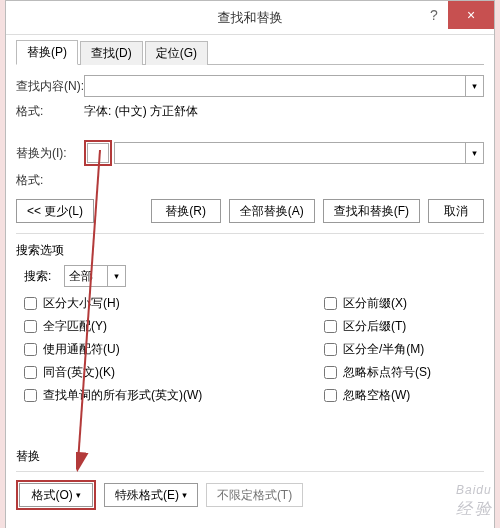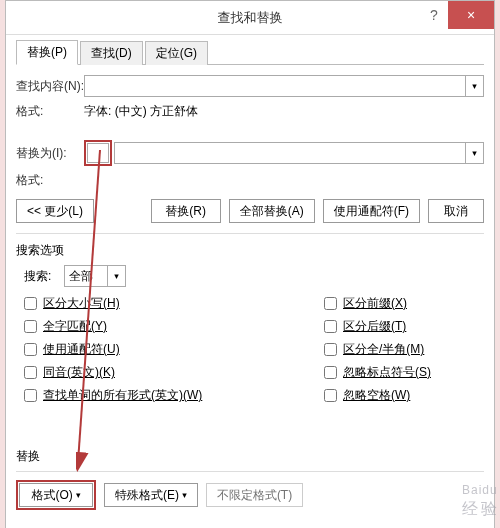--- a/index.html
+++ b/index.html
@@ -24,28 +24,28 @@
   .btn.dis { color:#737373; border-color:#ccc; }
   .spacer { flex:1; }
   .sep { height:1px; background:#ddd; margin:6px 0 8px 0; }
   .field { display:flex; align-items:center; margin-bottom:8px; }
   .field .lbl2 { width:40px; }
   .select { display:flex; }
   .select input { width:44px; height:22px; border:1px solid #aaa; padding:0 4px; }
   .select .ddbtn { height:22px; }
   .checks { display:flex; }
   .col { flex:1; }
-  .chk { display:flex; align-items:center; margin-bottom:6px; gap:6px;text-decoration:underline; }
+  .chk { display:flex; align-items:center; margin-bottom:6px; gap:6px; }
   .chk input { width:13px; height:13px; }
   .section-lbl { margin-top:12px; margin-bottom:4px; }
   .chev { font-size:9px; }
   .hl-input { border:2px solid #b33a3a; padding:1px; display:inline-block; }
   .hl-input .txtinput { border:1px solid #aaa; height:20px; width:22px; }
   .hl-btn { border:2px solid #b33a3a; display:inline-block; padding:1px; }
-  .watermark { position:absolute; right:0; bottom:8px; color:rgba(150,150,160,0.55); font-size:18px; font-family: Georgia, serif; letter-spacing:1px; pointer-events:none; }
+  .watermark { position:absolute; right:6px; bottom:8px; color:rgba(150,150,160,0.55); font-size:18px; font-style:italic; font-family: Georgia, serif; letter-spacing:1px; pointer-events:none; }
   .watermark .sub { font-size:16px; display:block; text-align:right; letter-spacing:3px; }
   
   .arrow-svg { position:absolute; left:76px; top:150px; pointer-events:none; }
 </style>
 </head>
 <body>
 
 <div class="window">
   <div class="titlebar">
     <span class="title">查找和替换</span>
@@ -89,21 +89,21 @@
     </div>
     <div class="row">
       <div class="lbl">格式:</div>
     </div>
 
     <div class="btns">
       <div class="btn small">&lt;&lt; 更少(L)</div>
       <div class="spacer"></div>
       <div class="btn">替换(R)</div>
       <div class="btn" style="min-width:86px">全部替换(A)</div>
-      <div class="btn" style="min-width:96px">使用通配符(F)</div>
+      <div class="btn" style="min-width:96px">查找和替换(F)</div>
       <div class="btn" style="min-width:56px">取消</div>
     </div>
 
     <div class="sep"></div>
     <div>搜索选项</div>
 
     <div class="field" style="margin-top:6px; margin-left:8px;">
       <div class="lbl2">搜索:</div>
       <div class="select">
         <input value="全部" style="">

